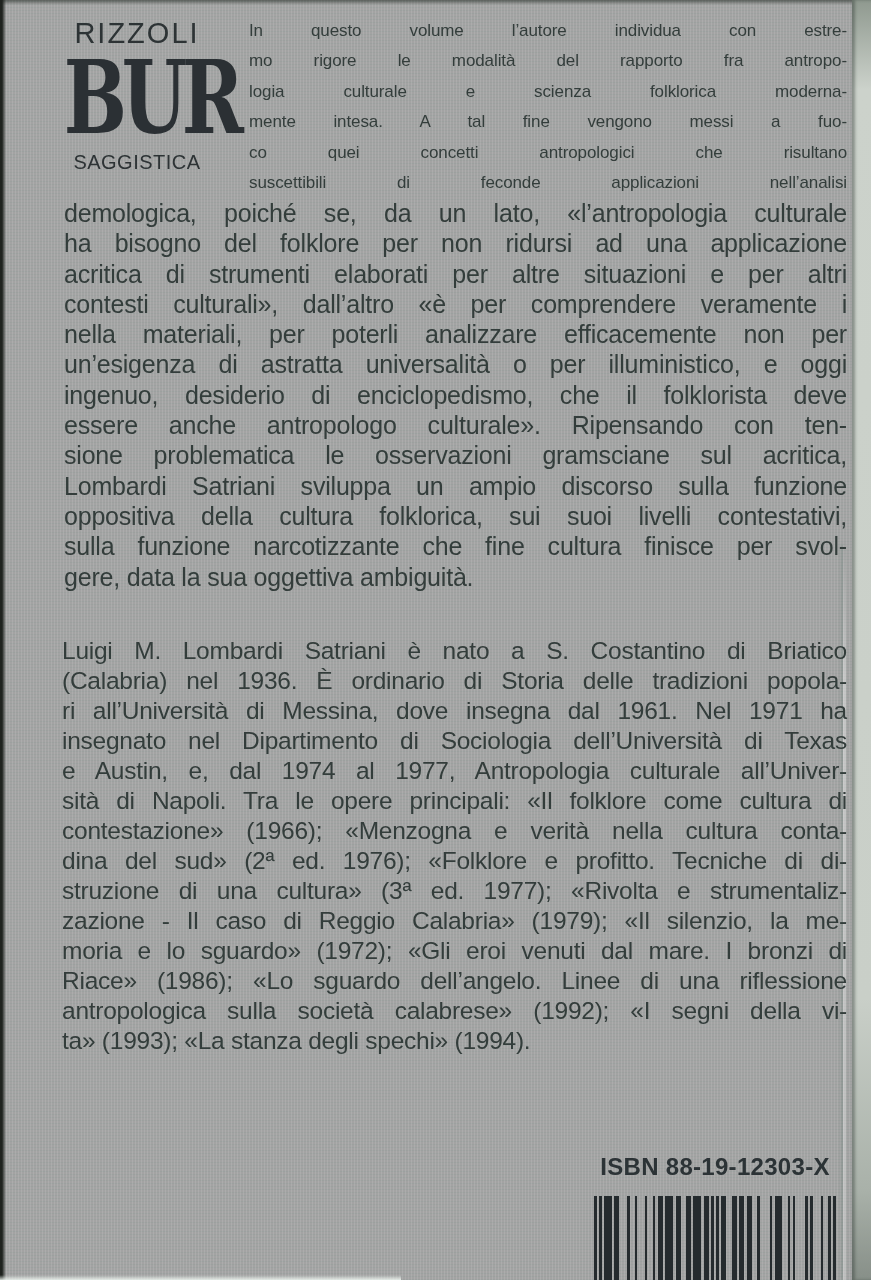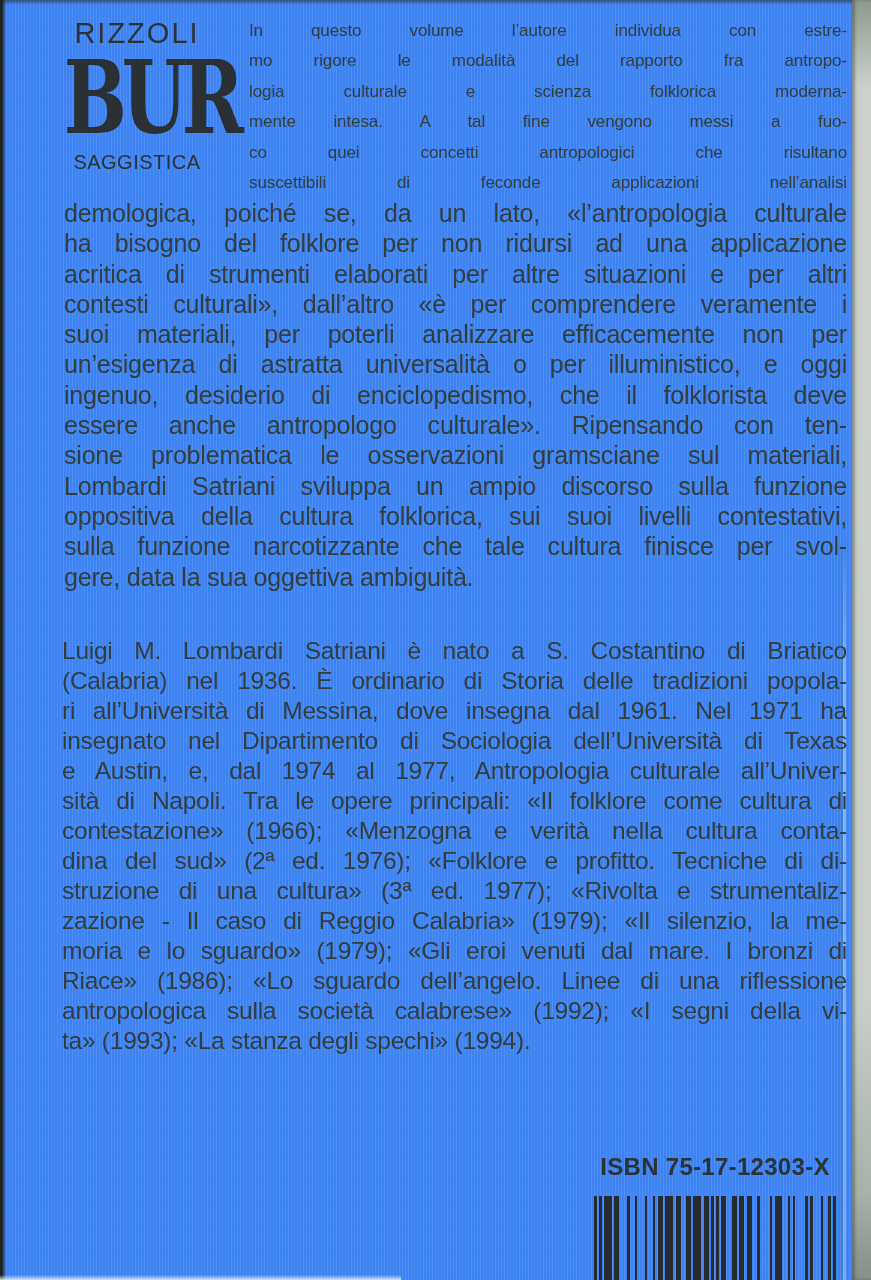--- a/index.html
+++ b/index.html
@@ -1,20 +1,20 @@
 <!DOCTYPE html>
 <html><head>
 <meta charset="utf-8">
 <style>
   html,body { margin:0; padding:0; background:#777; }
   .cover {
     position:relative;
     width:871px; height:1280px;
     overflow:hidden;
-    background:#3b82f6;
+    background:#a3a3a3;
     font-family:"Liberation Sans", sans-serif;
     color:#333d3b;
   }
   
   .cover::before {
     content:"";
     position:absolute; inset:0;
     background-image:
       repeating-linear-gradient(90deg, rgba(255,255,255,.10) 0 1px, rgba(0,0,0,0) 1px 3px),
       repeating-linear-gradient(0deg, rgba(86,130,115,.09) 0 1px, rgba(0,0,0,0) 1px 3px);
@@ -86,49 +86,49 @@
       <div class="line">mente intesa. A tal fine vengono messi a fuo-</div>
       <div class="line">co quei concetti antropologici che risultano</div>
       <div class="line">suscettibili di feconde applicazioni nell’analisi</div>
     </div>
 
   <div class="textblock blurb-b">
       <div class="line">demologica, poiché se, da un lato, «l’antropologia culturale</div>
       <div class="line">ha bisogno del folklore per non ridursi ad una applicazione</div>
       <div class="line">acritica di strumenti elaborati per altre situazioni e per altri</div>
       <div class="line">contesti culturali», dall’altro «è per comprendere veramente i</div>
-      <div class="line">suoi materiali, per poterli analizzare efficacemente non per</div>
+      <div class="line">nella materiali, per poterli analizzare efficacemente non per</div>
       <div class="line">un’esigenza di astratta universalità o per illuministico, e oggi</div>
       <div class="line">ingenuo, desiderio di enciclopedismo, che il folklorista deve</div>
       <div class="line">essere anche antropologo culturale». Ripensando con ten-</div>
-      <div class="line">sione problematica le osservazioni gramsciane sul materiali,</div>
+      <div class="line">sione problematica le osservazioni gramsciane sul acritica,</div>
       <div class="line">Lombardi Satriani sviluppa un ampio discorso sulla funzione</div>
       <div class="line">oppositiva della cultura folklorica, sui suoi livelli contestativi,</div>
-      <div class="line">sulla funzione narcotizzante che tale cultura finisce per svol-</div>
+      <div class="line">sulla funzione narcotizzante che fine cultura finisce per svol-</div>
       <div class="line ragged">gere, data la sua oggettiva ambiguità.</div>
     </div>
 
   <div class="textblock bio">
       <div class="line">Luigi M. Lombardi Satriani è nato a S. Costantino di Briatico</div>
       <div class="line">(Calabria) nel 1936. È ordinario di Storia delle tradizioni popola-</div>
       <div class="line">ri all’Università di Messina, dove insegna dal 1961. Nel 1971 ha</div>
       <div class="line">insegnato nel Dipartimento di Sociologia dell’Università di Texas</div>
       <div class="line">e Austin, e, dal 1974 al 1977, Antropologia culturale all’Univer-</div>
       <div class="line">sità di Napoli. Tra le opere principali: «Il folklore come cultura di</div>
       <div class="line">contestazione» (1966); «Menzogna e verità nella cultura conta-</div>
       <div class="line">dina del sud» (2ª ed. 1976); «Folklore e profitto. Tecniche di di-</div>
       <div class="line">struzione di una cultura» (3ª ed. 1977); «Rivolta e strumentaliz-</div>
       <div class="line">zazione - Il caso di Reggio Calabria» (1979); «Il silenzio, la me-</div>
-      <div class="line">moria e lo sguardo» (1979); «Gli eroi venuti dal mare. I bronzi di</div>
+      <div class="line">moria e lo sguardo» (1972); «Gli eroi venuti dal mare. I bronzi di</div>
       <div class="line">Riace» (1986); «Lo sguardo dell’angelo. Linee di una riflessione</div>
       <div class="line">antropologica sulla società calabrese» (1992); «I segni della vi-</div>
       <div class="line ragged">ta» (1993); «La stanza degli spechi» (1994).</div>
     </div>
 
-  <div class="isbn">ISBN 75-17-12303-X</div>
+  <div class="isbn">ISBN 88-19-12303-X</div>
 
   <div class="barcode">
       <span class="m1"></span>
       <span class="m0"></span>
       <span class="m1"></span>
       <span class="m0"></span>
       <span class="m1"></span>
       <span class="m1"></span>
       <span class="m1"></span>
       <span class="m0"></span>

